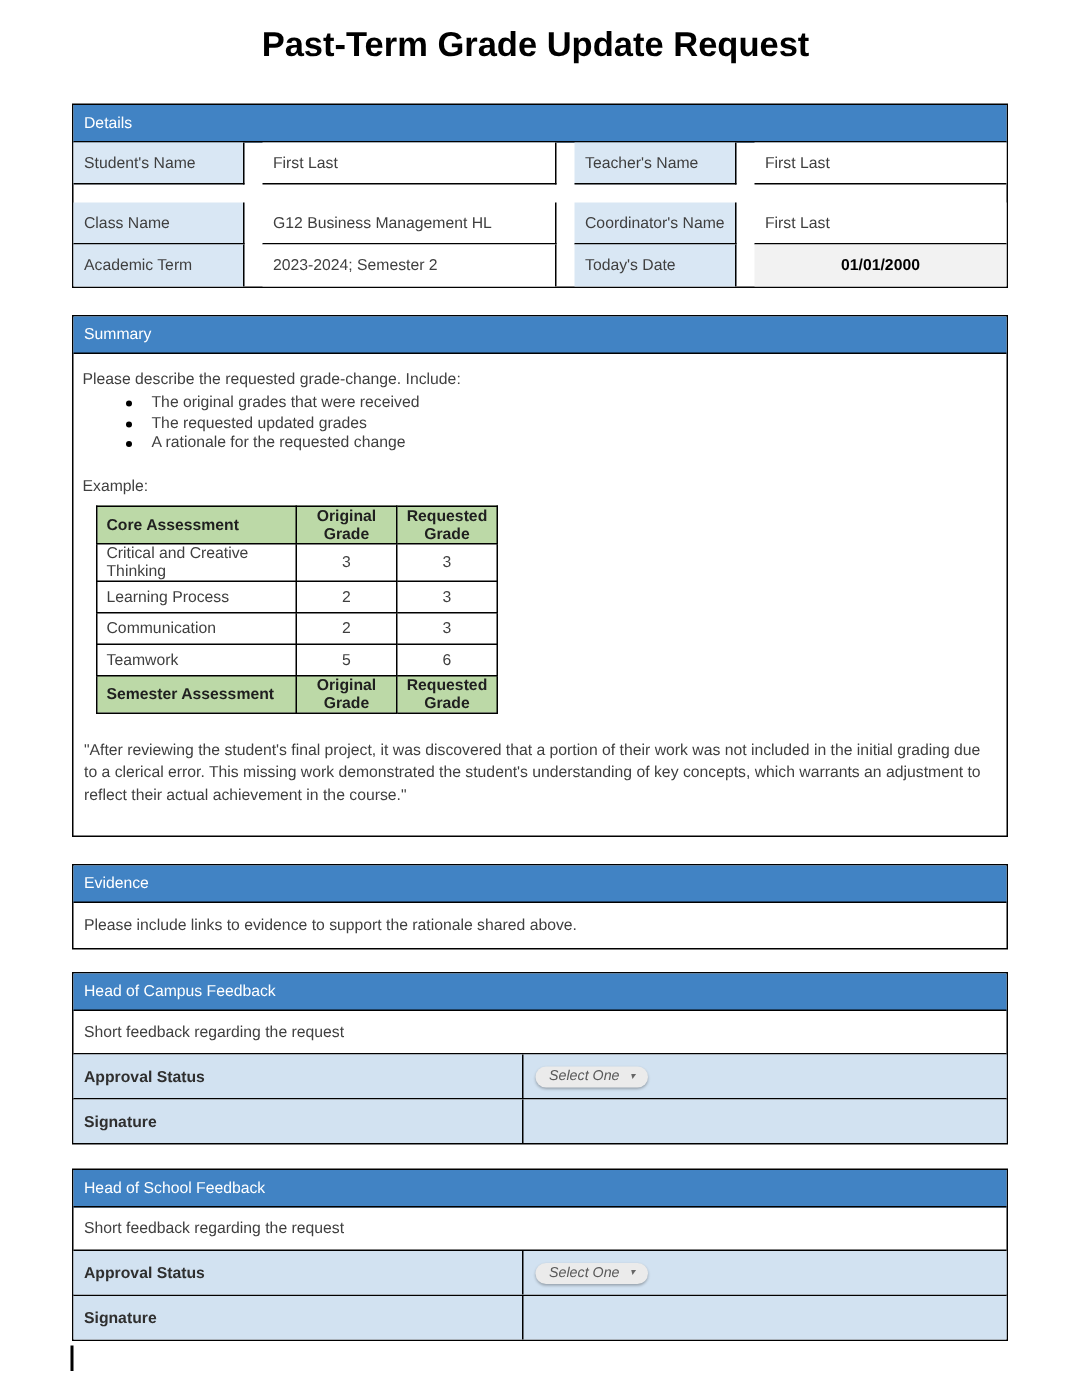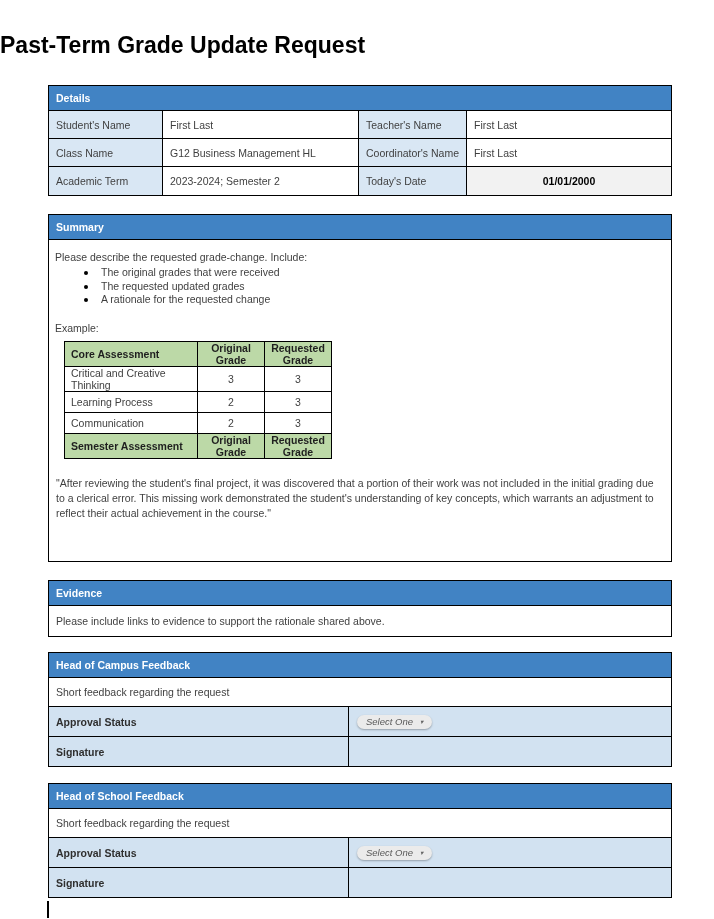--- a/index.html
+++ b/index.html
@@ -1,34 +1,34 @@
 <!DOCTYPE html>
 <html><head>
 <meta charset="utf-8">
 <style>
   html,body { margin:0; padding:0; background:#ffffff; }
   .page {
     position:relative; width:714px; height:919px; background:#fff;
     font-family:"Liberation Sans", sans-serif; color:#3f3f3f; overflow:hidden;
   }
   .doc-title {
-    margin:0; padding-top:32px; text-align:left;
+    margin:0; padding-top:16px; text-align:center;
     font-size:23px; font-weight:700; color:#000;
   }
   .content { width:624px; margin:26px 0 0 48px; }
 
   .box { border:1.5px solid #000; background:#fff; box-sizing:border-box; }
   .sec-header {
-    background:#4183C4; color:#fff; font-size:10.5px; font-weight:700;
+    background:#4183C4; color:#fff; font-size:10.5px; font-weight:400;
     height:25px; display:flex; align-items:center; padding-left:7px;
     border-bottom:1.5px solid #000; box-sizing:border-box;
   }
 
   
-  .d-grid { display:grid; grid-template-columns:114px 196px 108px 1fr; }
+  .d-grid { display:grid; grid-template-columns:114px 196px 108px 1fr;gap:12px; }
   .d-cell {
     height:28px; display:flex; align-items:center; padding-left:7px;
     font-size:10.5px; border-bottom:1px solid #000; border-right:1px solid #000;
     box-sizing:border-box; background:#fff;
   }
   .d-cell.last-col { border-right:none; }
   .d-row-last .d-cell { border-bottom:none; }
   .lbl { background:#D9E7F4; }
   .date-val { justify-content:center; padding-left:0; font-weight:700; color:#000; background:#F2F2F2; }
 
@@ -132,20 +132,25 @@
             </tr>
             <tr>
               <td class="c0">Learning Process</td>
               <td class="num">2</td>
               <td class="num">3</td>
             </tr>
             <tr>
               <td class="c0">Communication</td>
               <td class="num">2</td>
               <td class="num">3</td>
+            </tr>
+            <tr>
+              <td class="c0">Teamwork</td>
+              <td class="num">5</td>
+              <td class="num">6</td>
             </tr>
             <tr class="green">
               <td class="c0">Semester Assessment</td>
               <td class="num">Original Grade</td>
               <td class="num">Requested Grade</td>
             </tr>
           </tbody>
         </table>
 
         <p class="quote">"After reviewing the student's final project, it was discovered that a portion of their work was not included in the initial grading due to a clerical error. This missing work demonstrated the student's understanding of key concepts, which warrants an adjustment to reflect their actual achievement in the course."</p>

